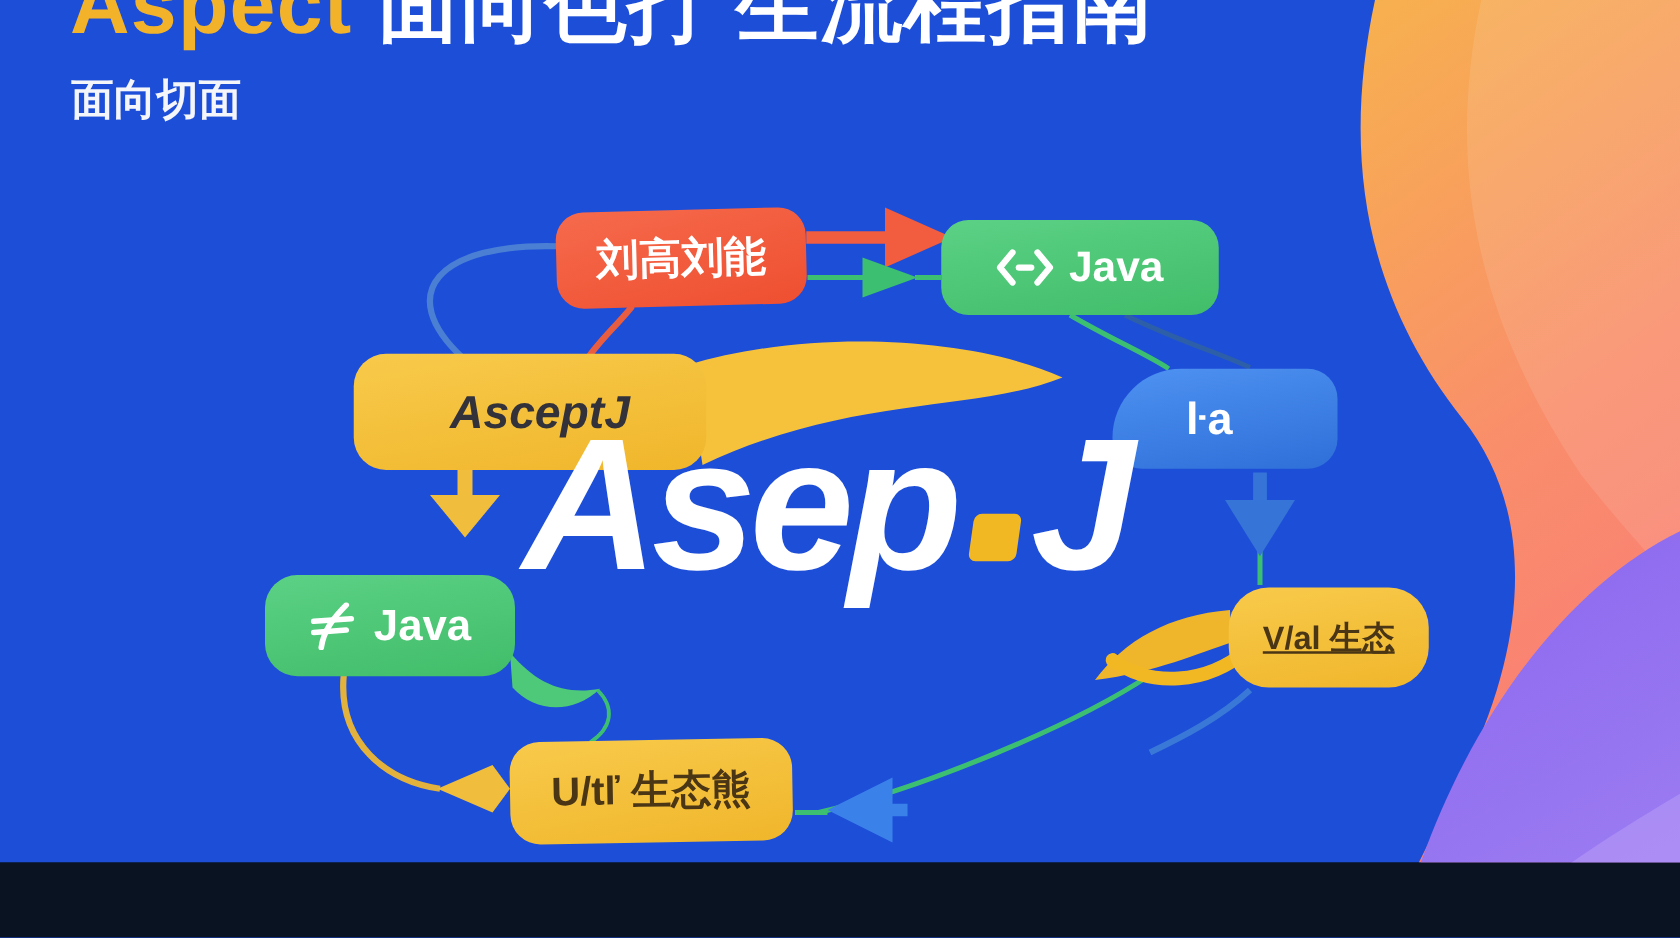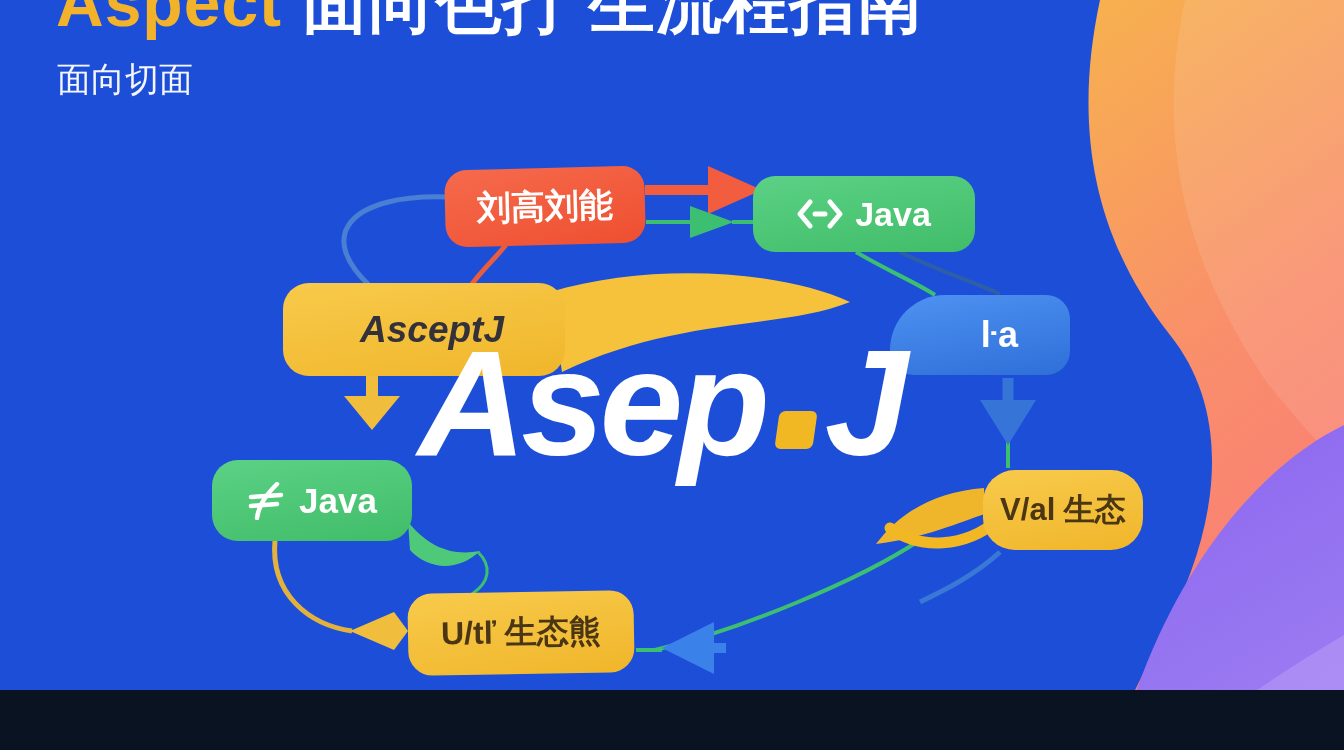--- a/index.html
+++ b/index.html
@@ -9,44 +9,44 @@
   svg.layer { position:absolute; left:0; top:0; pointer-events:none; }
   #bg-layer { z-index:0; }
   #connector-layer { z-index:1; }
 
   
   .title { position:absolute; left:56px; top:-30px; z-index:3;
            font-size:66px; font-weight:800; line-height:1; letter-spacing:1px;
            white-space:nowrap; color:#ffffff; }
   .title .hl { color:#f2b32b; }
   .subtitle { position:absolute; left:57px; top:57px; z-index:3;
-              font-size:34px; font-weight:400; color:#f4f6fa; }
+              font-size:34px; font-weight:700; color:#f4f6fa; }
 
   
   .node { position:absolute; z-index:2; display:flex; align-items:center;
           justify-content:center; gap:12px; font-weight:800; white-space:nowrap; }
   .node-advice { left:445px; top:168px; width:200px; height:77px;
                  background:linear-gradient(165deg,#f66a4c,#ee4f30);
                  border-radius:22px; color:#fff; font-size:34px;
                  transform:rotate(-1.5deg); }
   .node-java-top { left:753px; top:176px; width:222px; height:76px;
                    background:linear-gradient(170deg,#5bd185,#41bd69);
                    border-radius:22px; color:#fff; font-size:34px; }
   .node-asceptj { left:283px; top:283px; width:282px; height:93px;
                   background:linear-gradient(170deg,#f8ca4b,#f0b62b);
                   border-radius:26px; color:#33323a; font-size:37px;
                   font-style:italic;padding-left:16px; }
   .node-java-right { left:890px; top:295px; width:180px; height:80px;
                      background:linear-gradient(170deg,#4e92f2,#2e6fd8);
                      border-radius:55px 24px 24px 24px; color:#fff;
                      font-size:36px; justify-content:flex-end;
-                     padding-right:52px; }
+                     padding-right:84px; }
   .node-eco-right { left:983px; top:470px; width:160px; height:80px;
                     background:linear-gradient(170deg,#f8ca4b,#f0b62b);
-                    border-radius:32px; color:#4a3615; font-size:31px; }
+                    border-radius:32px; color:#4a3615; font-size:26px;text-decoration:underline; }
   .node-framework { left:725px; top:600px; width:228px; height:77px;
                     background:linear-gradient(170deg,#57a0f5,#2f6fd6);
                     border-radius:26px; color:#fff; font-size:36px; }
   .node-eco-bottom { left:408px; top:592px; width:226px; height:82px;
                      background:linear-gradient(170deg,#f8ca4b,#f0b62b);
                      border-radius:24px; color:#4a3615; font-size:32px;
                      transform:rotate(-1deg); }
   .node-java-left { left:212px; top:460px; width:200px; height:81px;
                     background:linear-gradient(170deg,#5bd185,#41bd69);
                     border-radius:26px; color:#fff; font-size:35px; }

